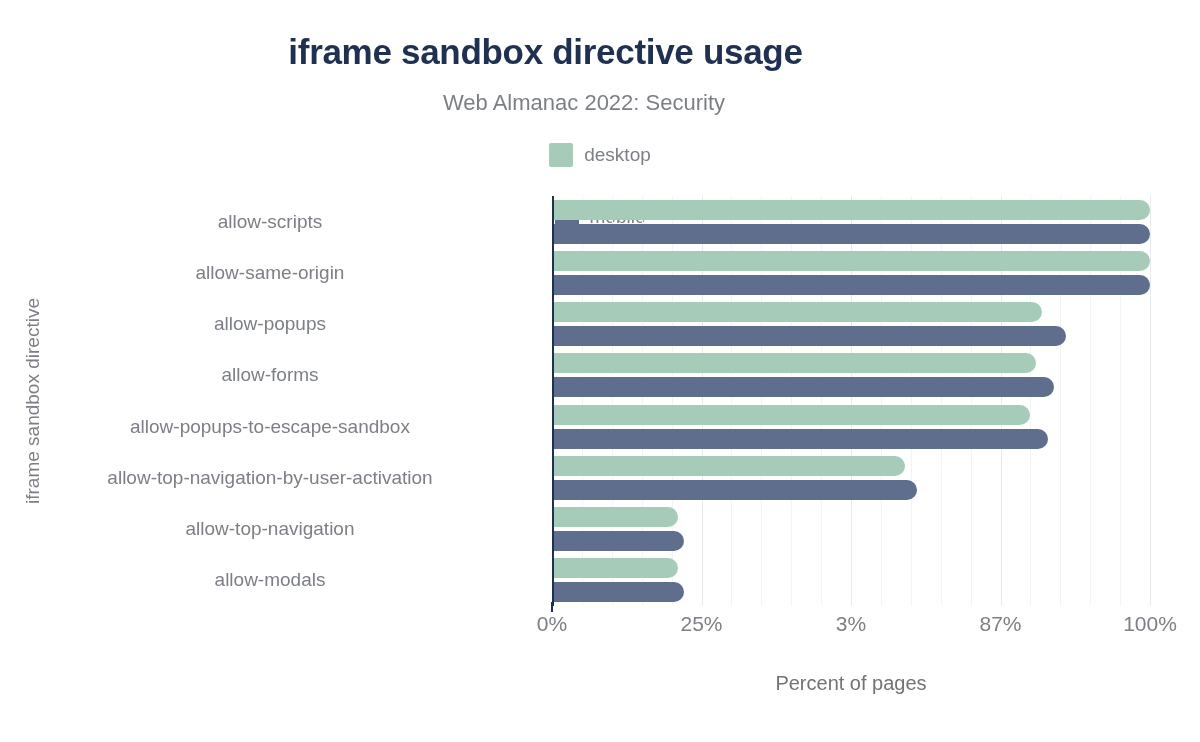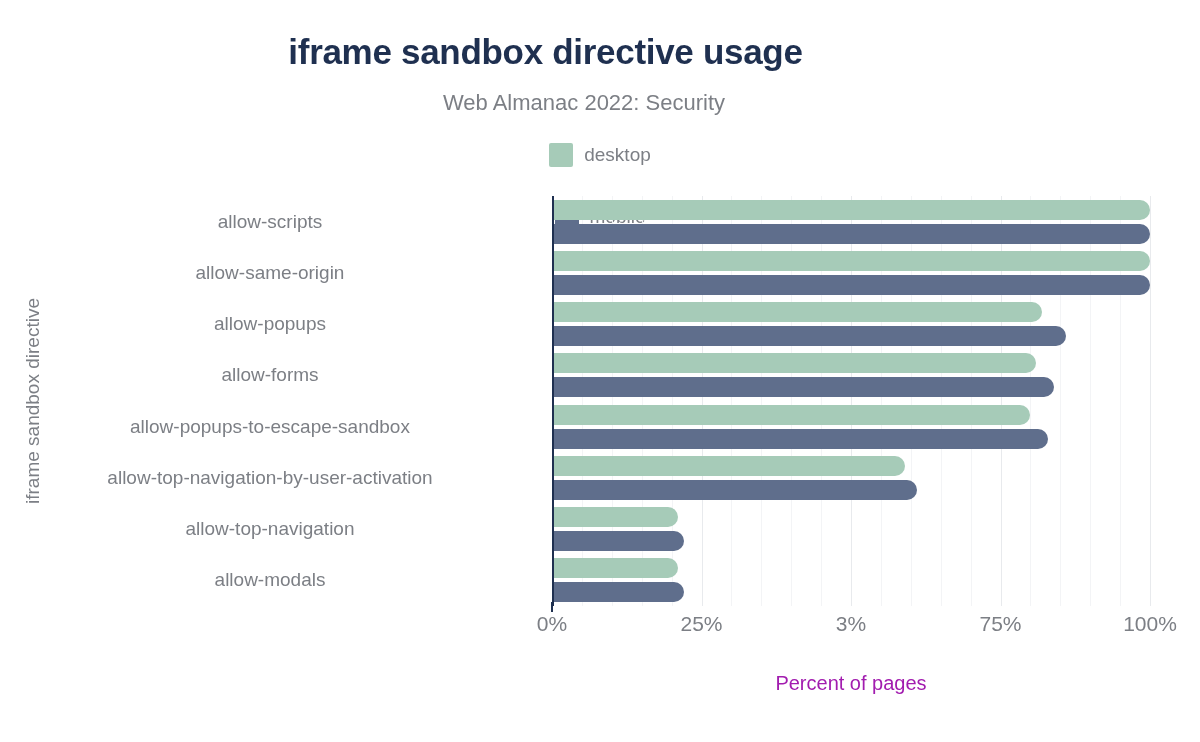--- a/index.html
+++ b/index.html
@@ -160,21 +160,21 @@
   }
 
   
   #xaxis-title {
     position: absolute;
     left: 552px;
     top: 672px;
     width: 598px;
     text-align: center;
     font-size: 20px;
-    color: #a21caf;
+    color: #737373;
   }
   #yaxis-title {
     position: absolute;
     left: 18px;
     top: 196px;
     height: 410px;
     width: 30px;
     display: flex;
     align-items: center;
     justify-content: center;
@@ -275,21 +275,21 @@
       </div>
     </div>
 
   <div id="axis-line"></div>
 
   <div id="xtick-layer">
       <div class="xtick" style="left: 0px;">0%</div>
       <div class="xtick-mark" style="left: 0px;"></div>
       <div class="xtick" style="left: 149.5px;">25%</div>
       <div class="xtick" style="left: 299px;">3%</div>
-      <div class="xtick" style="left: 448.5px;">75%</div>
+      <div class="xtick" style="left: 448.5px;">87%</div>
       <div class="xtick" style="left: 598px;">100%</div>
     </div>
 
   <div id="xaxis-title">Percent of pages</div>
 
   <div id="yaxis-title">
     <span>iframe sandbox directive</span>
   </div>
 
 </div>

